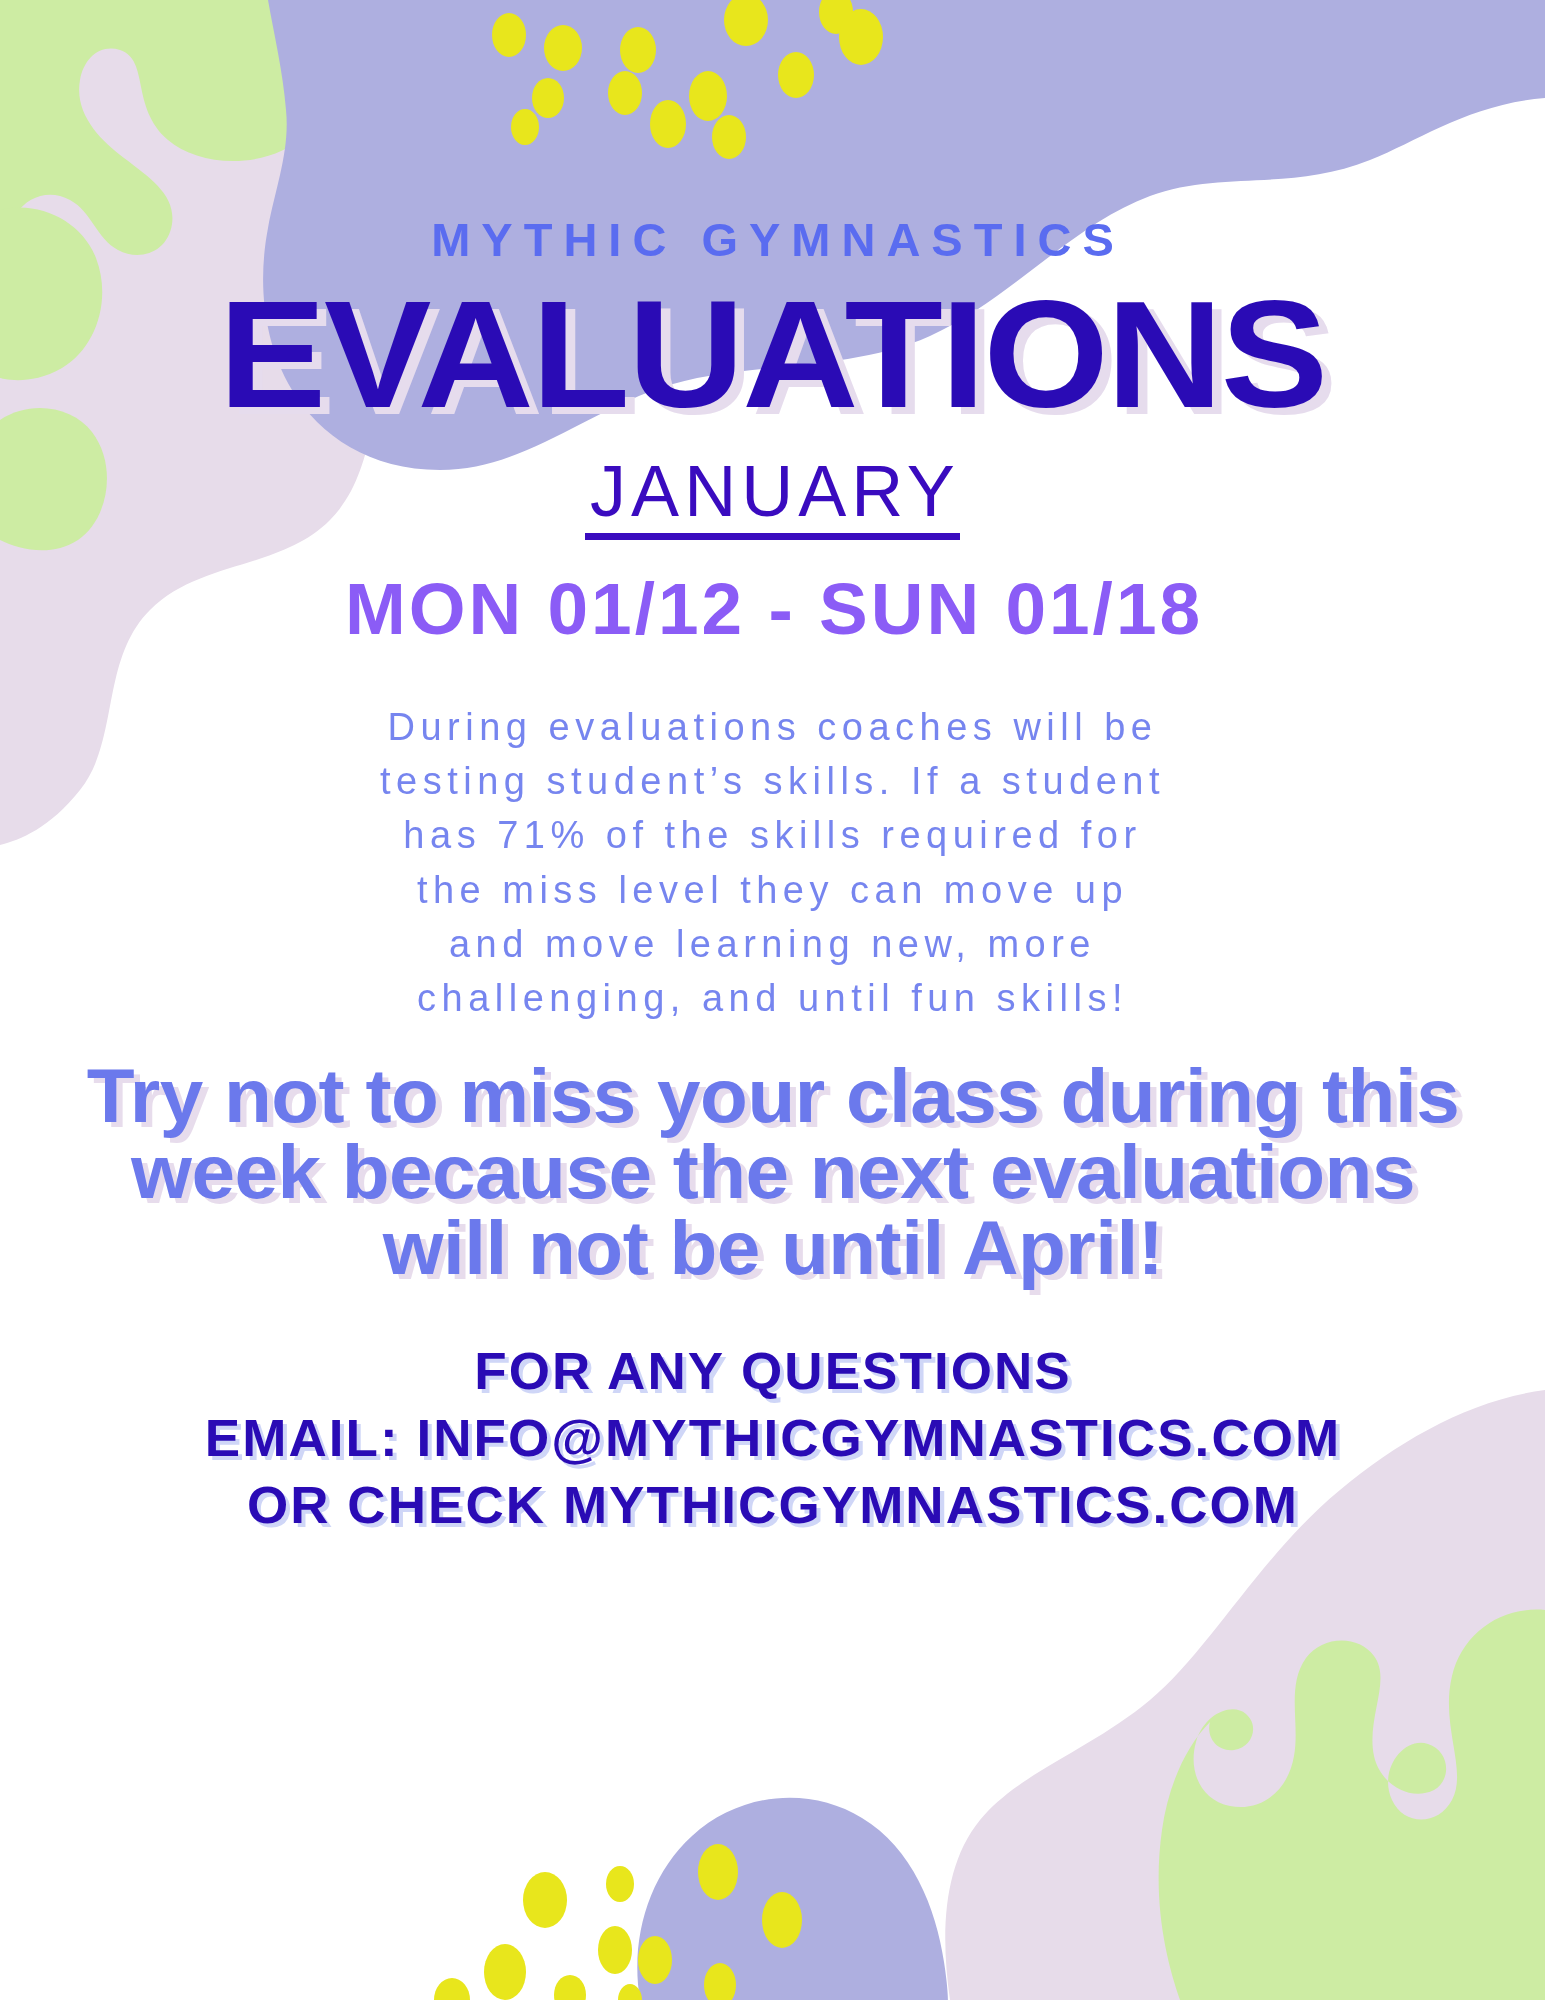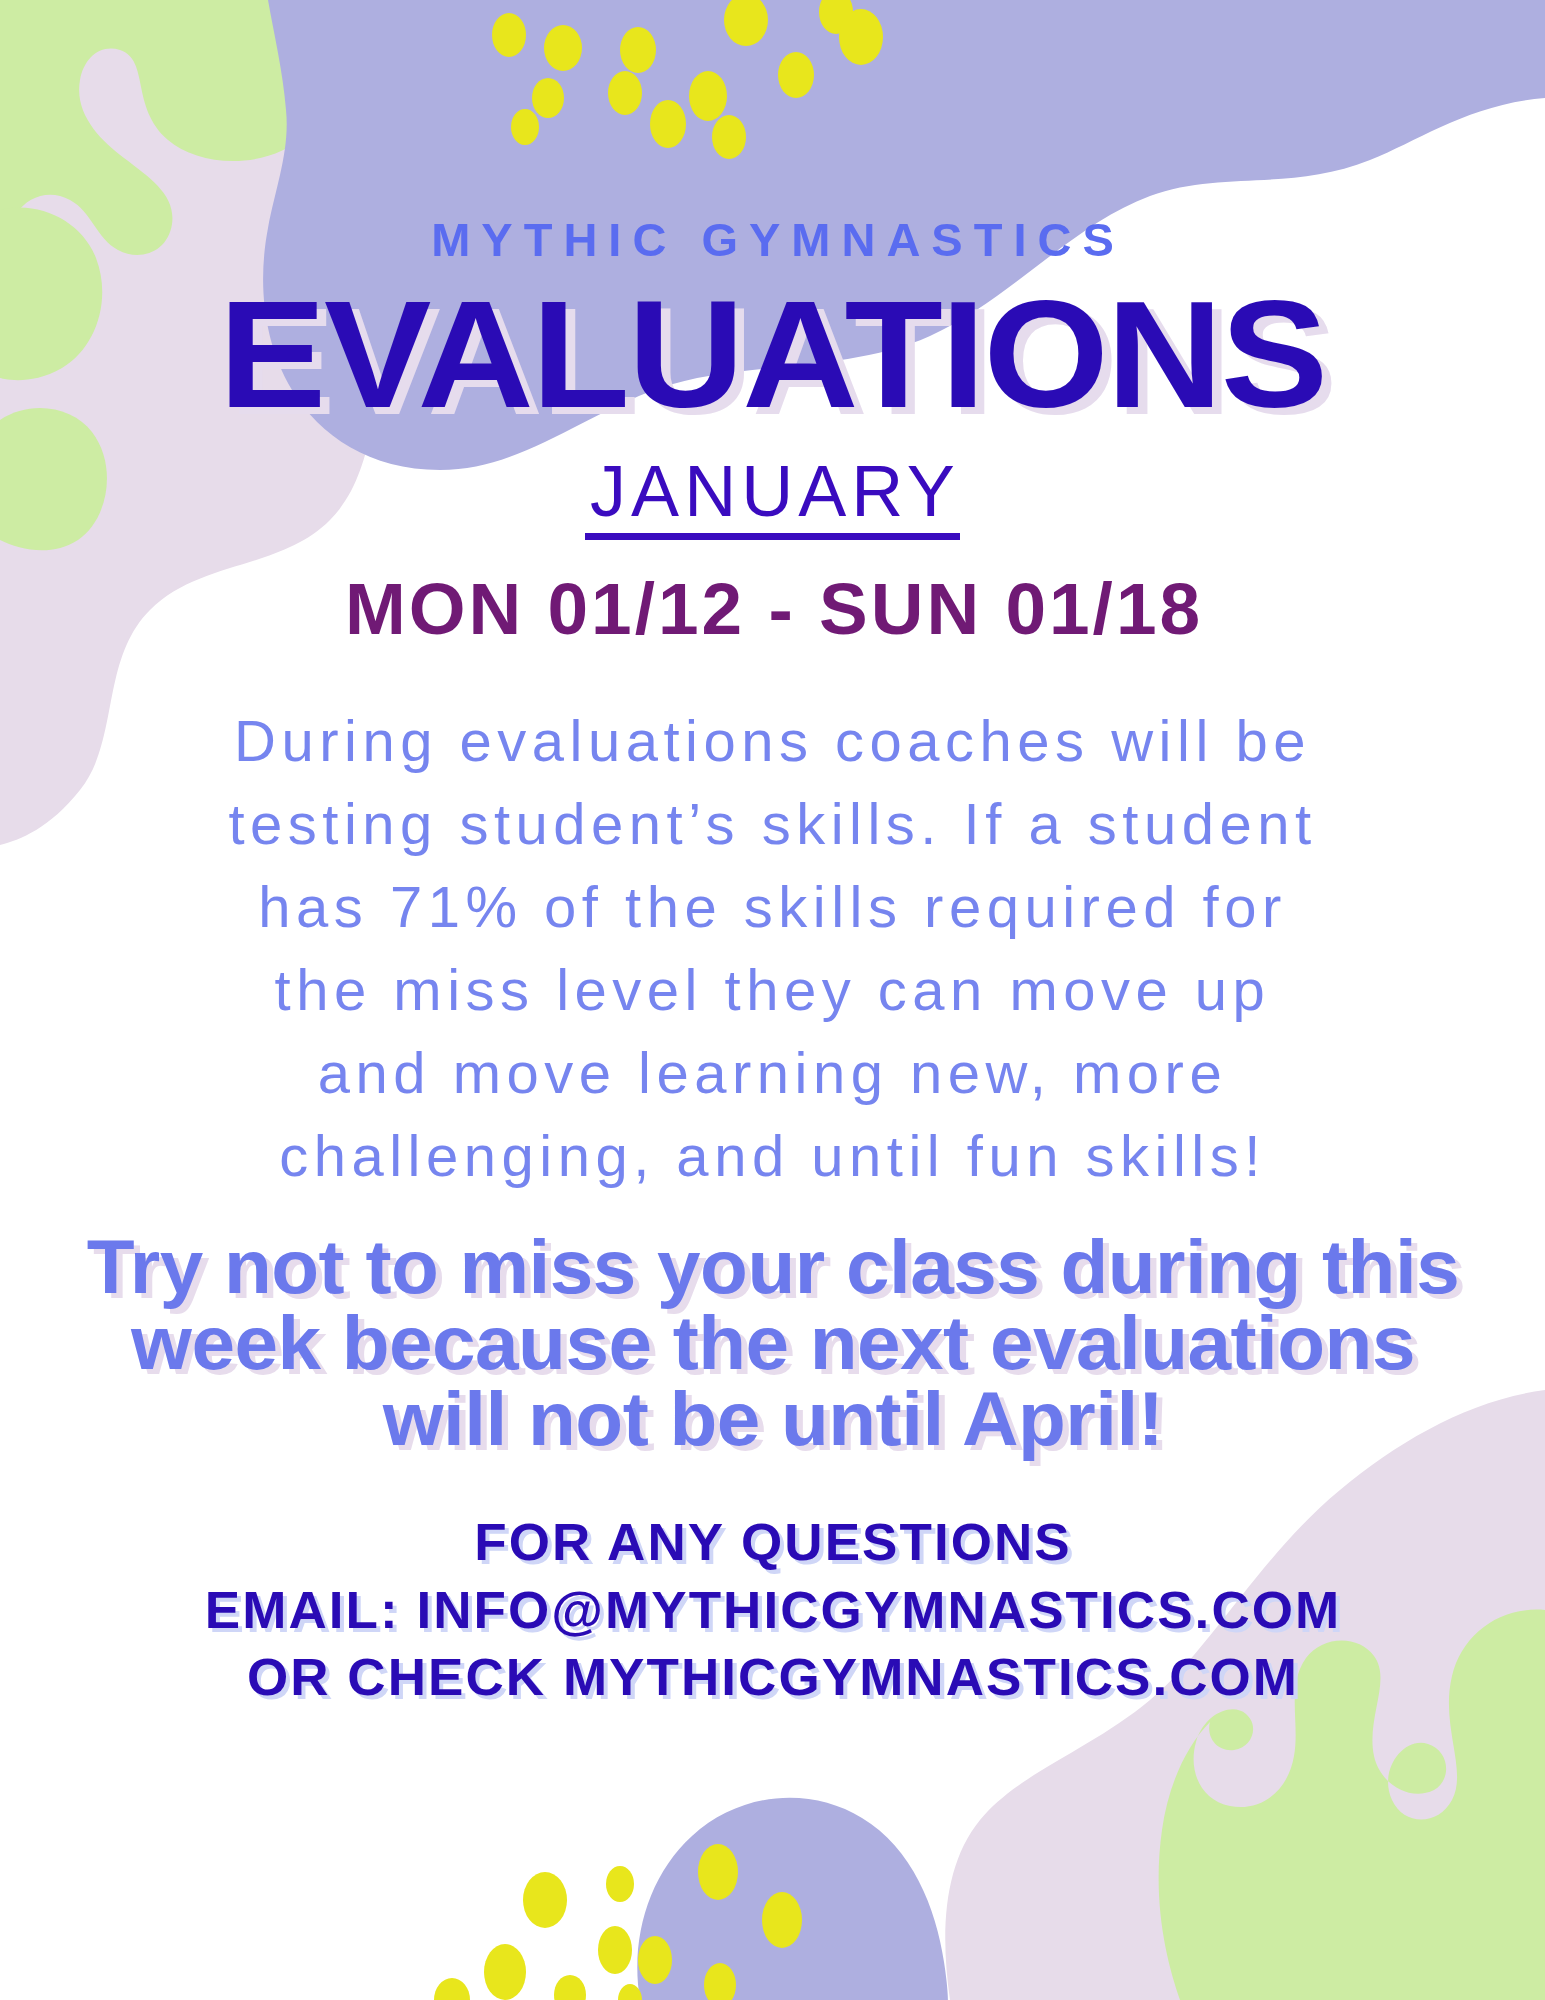--- a/index.html
+++ b/index.html
@@ -69,31 +69,31 @@
     border-bottom:7px solid #3a0bbf;
     padding-bottom:6px;
     white-space:nowrap;
   }
 
   .daterange {
     margin-top:32px;
     font-size:73px;
     font-weight:700;
     letter-spacing:3px;
-    color:#701a75;
+    color:#8b5cf6;
     text-indent:3px;
     line-height:1;
     white-space:nowrap;
   }
 
   .body-copy {
     margin-top:55px;
     width:1250px;
     text-align:center;
-    font-size:58px;
+    font-size:38px;
     font-weight:400;
     letter-spacing:5.5px;
     line-height:1.43;
     color:#7685ef;
   }
   .body-copy .ln { display:block; white-space:nowrap; }
 
   .cta {
     margin-top:32px;
     width:1480px;

